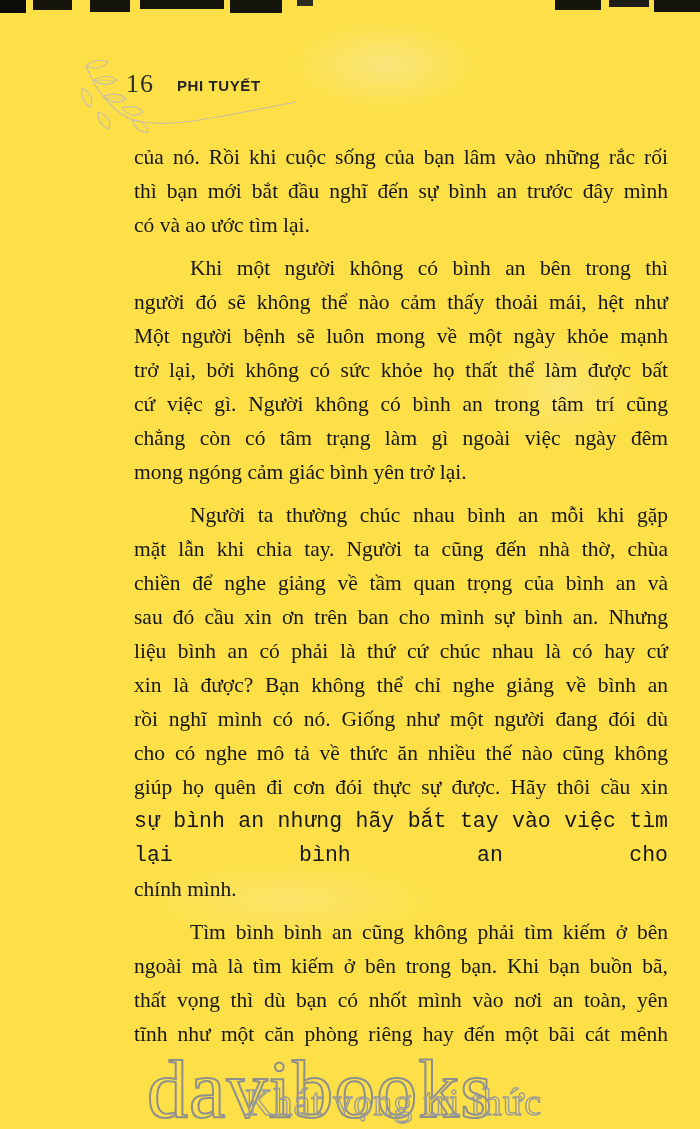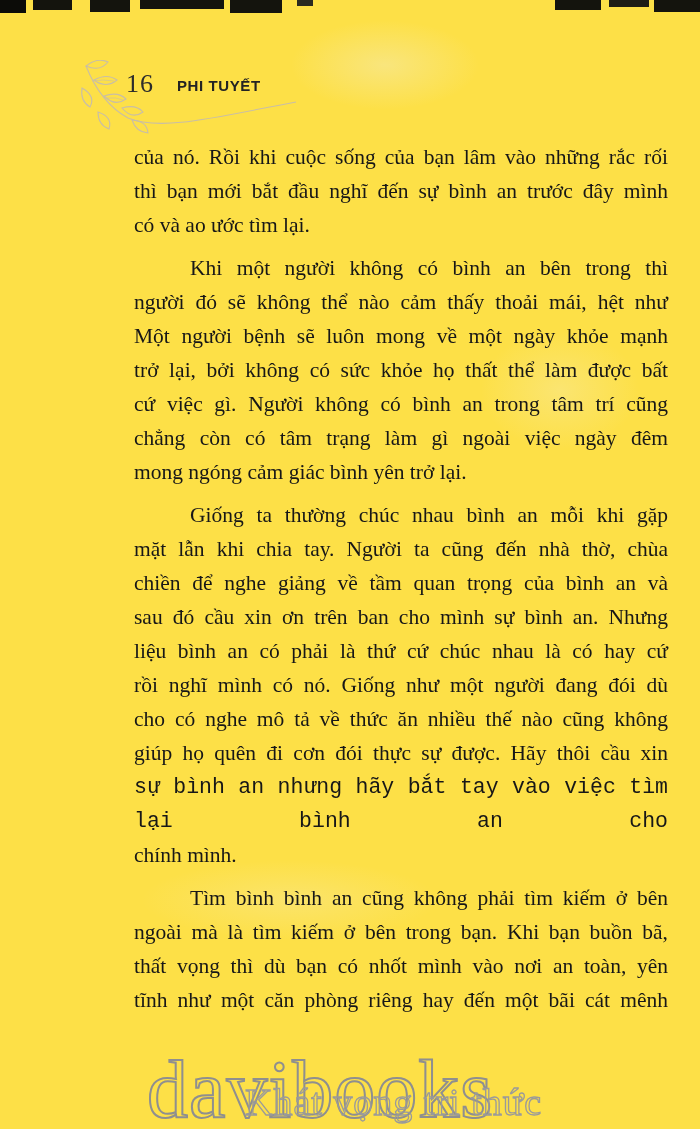--- a/index.html
+++ b/index.html
@@ -111,25 +111,26 @@
       <span class="ln ind" style="display: block;">Khi một người không có bình an bên trong thì</span>
       <span class="ln" style="display: block;">người đó sẽ không thể nào cảm thấy thoải mái, hệt như</span>
       <span class="ln" style="display: block;">Một người bệnh sẽ luôn mong về một ngày khỏe mạnh</span>
       <span class="ln" style="display: block;">trở lại, bởi không có sức khỏe họ thất thể làm được bất</span>
       <span class="ln" style="display: block;">cứ việc gì. Người không có bình an trong tâm trí cũng</span>
       <span class="ln" style="display: block;">chẳng còn có tâm trạng làm gì ngoài việc ngày đêm</span>
       <span class="ln last" style="display: block;">mong ngóng cảm giác bình yên trở lại.</span>
     </p>
 
     <p class="para">
-      <span class="ln ind" style="display: block;">Giống ta thường chúc nhau bình an mỗi khi gặp</span>
+      <span class="ln ind" style="display: block;">Người ta thường chúc nhau bình an mỗi khi gặp</span>
       <span class="ln" style="display: block;">mặt lẫn khi chia tay. Người ta cũng đến nhà thờ, chùa</span>
       <span class="ln" style="display: block;">chiền để nghe giảng về tầm quan trọng của bình an và</span>
       <span class="ln" style="display: block;">sau đó cầu xin ơn trên ban cho mình sự bình an. Nhưng</span>
       <span class="ln" style="display: block;">liệu bình an có phải là thứ cứ chúc nhau là có hay cứ</span>
+      <span class="ln" style="display: block;">xin là được? Bạn không thể chỉ nghe giảng về bình an</span>
       <span class="ln" style="display: block;">rồi nghĩ mình có nó. Giống như một người đang đói dù</span>
       <span class="ln" style="display: block;">cho có nghe mô tả về thức ăn nhiều thế nào cũng không</span>
       <span class="ln" style="display: block;">giúp họ quên đi cơn đói thực sự được. Hãy thôi cầu xin</span>
       <span class="ln" style="display: block; font-family: Liberation Mono, monospace;">sự bình an nhưng hãy bắt tay vào việc tìm lại bình an cho</span>
       <span class="ln last" style="display: block;">chính mình.</span>
     </p>
 
     <p class="para">
       <span class="ln ind" style="display: block;">Tìm bình bình an cũng không phải tìm kiếm ở bên</span>
       <span class="ln" style="display: block;">ngoài mà là tìm kiếm ở bên trong bạn. Khi bạn buồn bã,</span>

